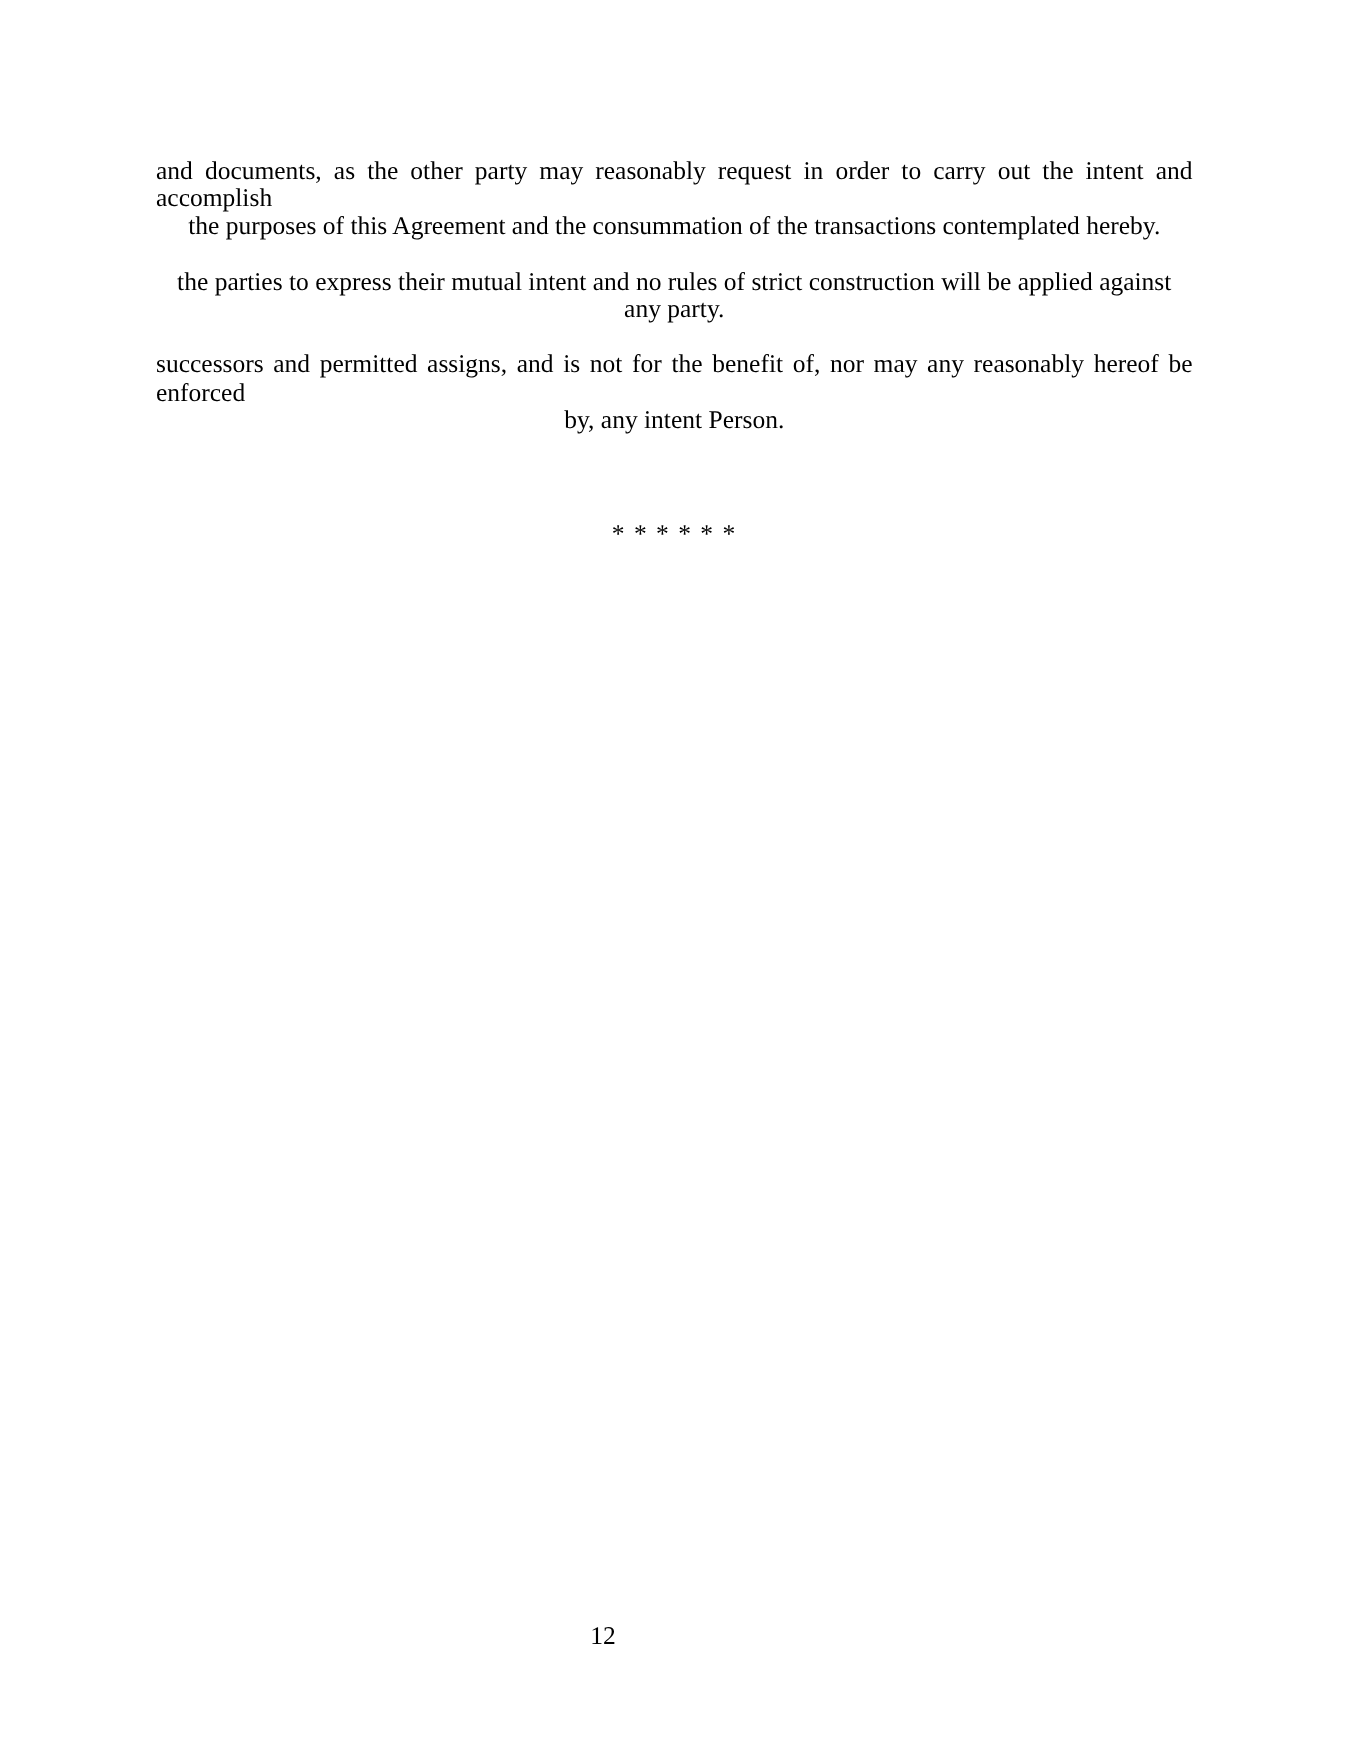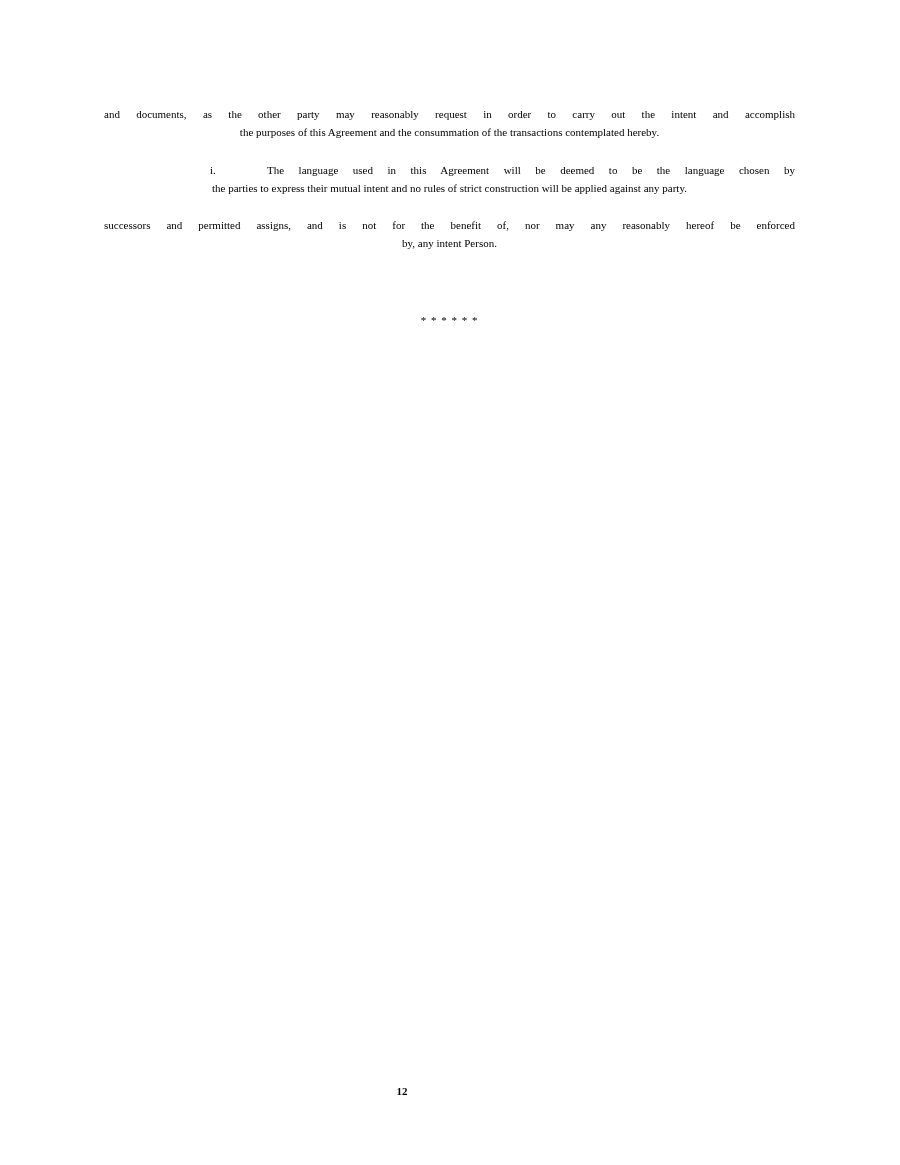--- a/index.html
+++ b/index.html
@@ -7,21 +7,21 @@
     padding: 0;
     background: #ffffff;
   }
   .page {
     position: relative;
     width: 900px;
     height: 1165px;
     background: #ffffff;
     color: #000000;
     font-family: "Liberation Serif", "DejaVu Serif", serif;
-    font-size: 11px;
+    font-size: 17px;
     line-height: 18.3px;
     overflow: hidden;
   }
   .doc-body {
     position: absolute;
     left: 104px;
     top: 105px;
     width: 691px;
   }
   .para { margin: 0; }
@@ -43,36 +43,34 @@
     text-align: center;
     text-align-last: center;
     letter-spacing: 1px;
   }
   .page-number {
     position: absolute;
     left: 0;
     top: 1082px;
     width: 804px;
     text-align: center;
-    font-weight: bold;
   }
 </style>
 </head>
 <body>
 
 <div class="page">
   <div class="doc-body">
 
     <div class="para">
       <div class="line j"><span>and documents, as the other party may reasonably request in order to carry out the intent and accomplish</span></div>
       <div class="line"><span>the purposes of this Agreement and the consummation of the transactions contemplated hereby.</span></div>
     </div>
 
     <div class="para">
-      <div class="line j"><span class="marker">i.</span><span>The language used in this Agreement will be deemed to be the language chosen by</span></div>
       <div class="line"><span>the parties to express their mutual intent and no rules of strict construction will be applied against any party.</span></div>
     </div>
 
     <div class="para">
       <div class="line j"><span>successors and permitted assigns, and is not for the benefit of, nor may any reasonably hereof be enforced</span></div>
       <div class="line"><span>by, any intent Person.</span></div>
     </div>
 
     <div class="separator">* * * * * *</div>
 

